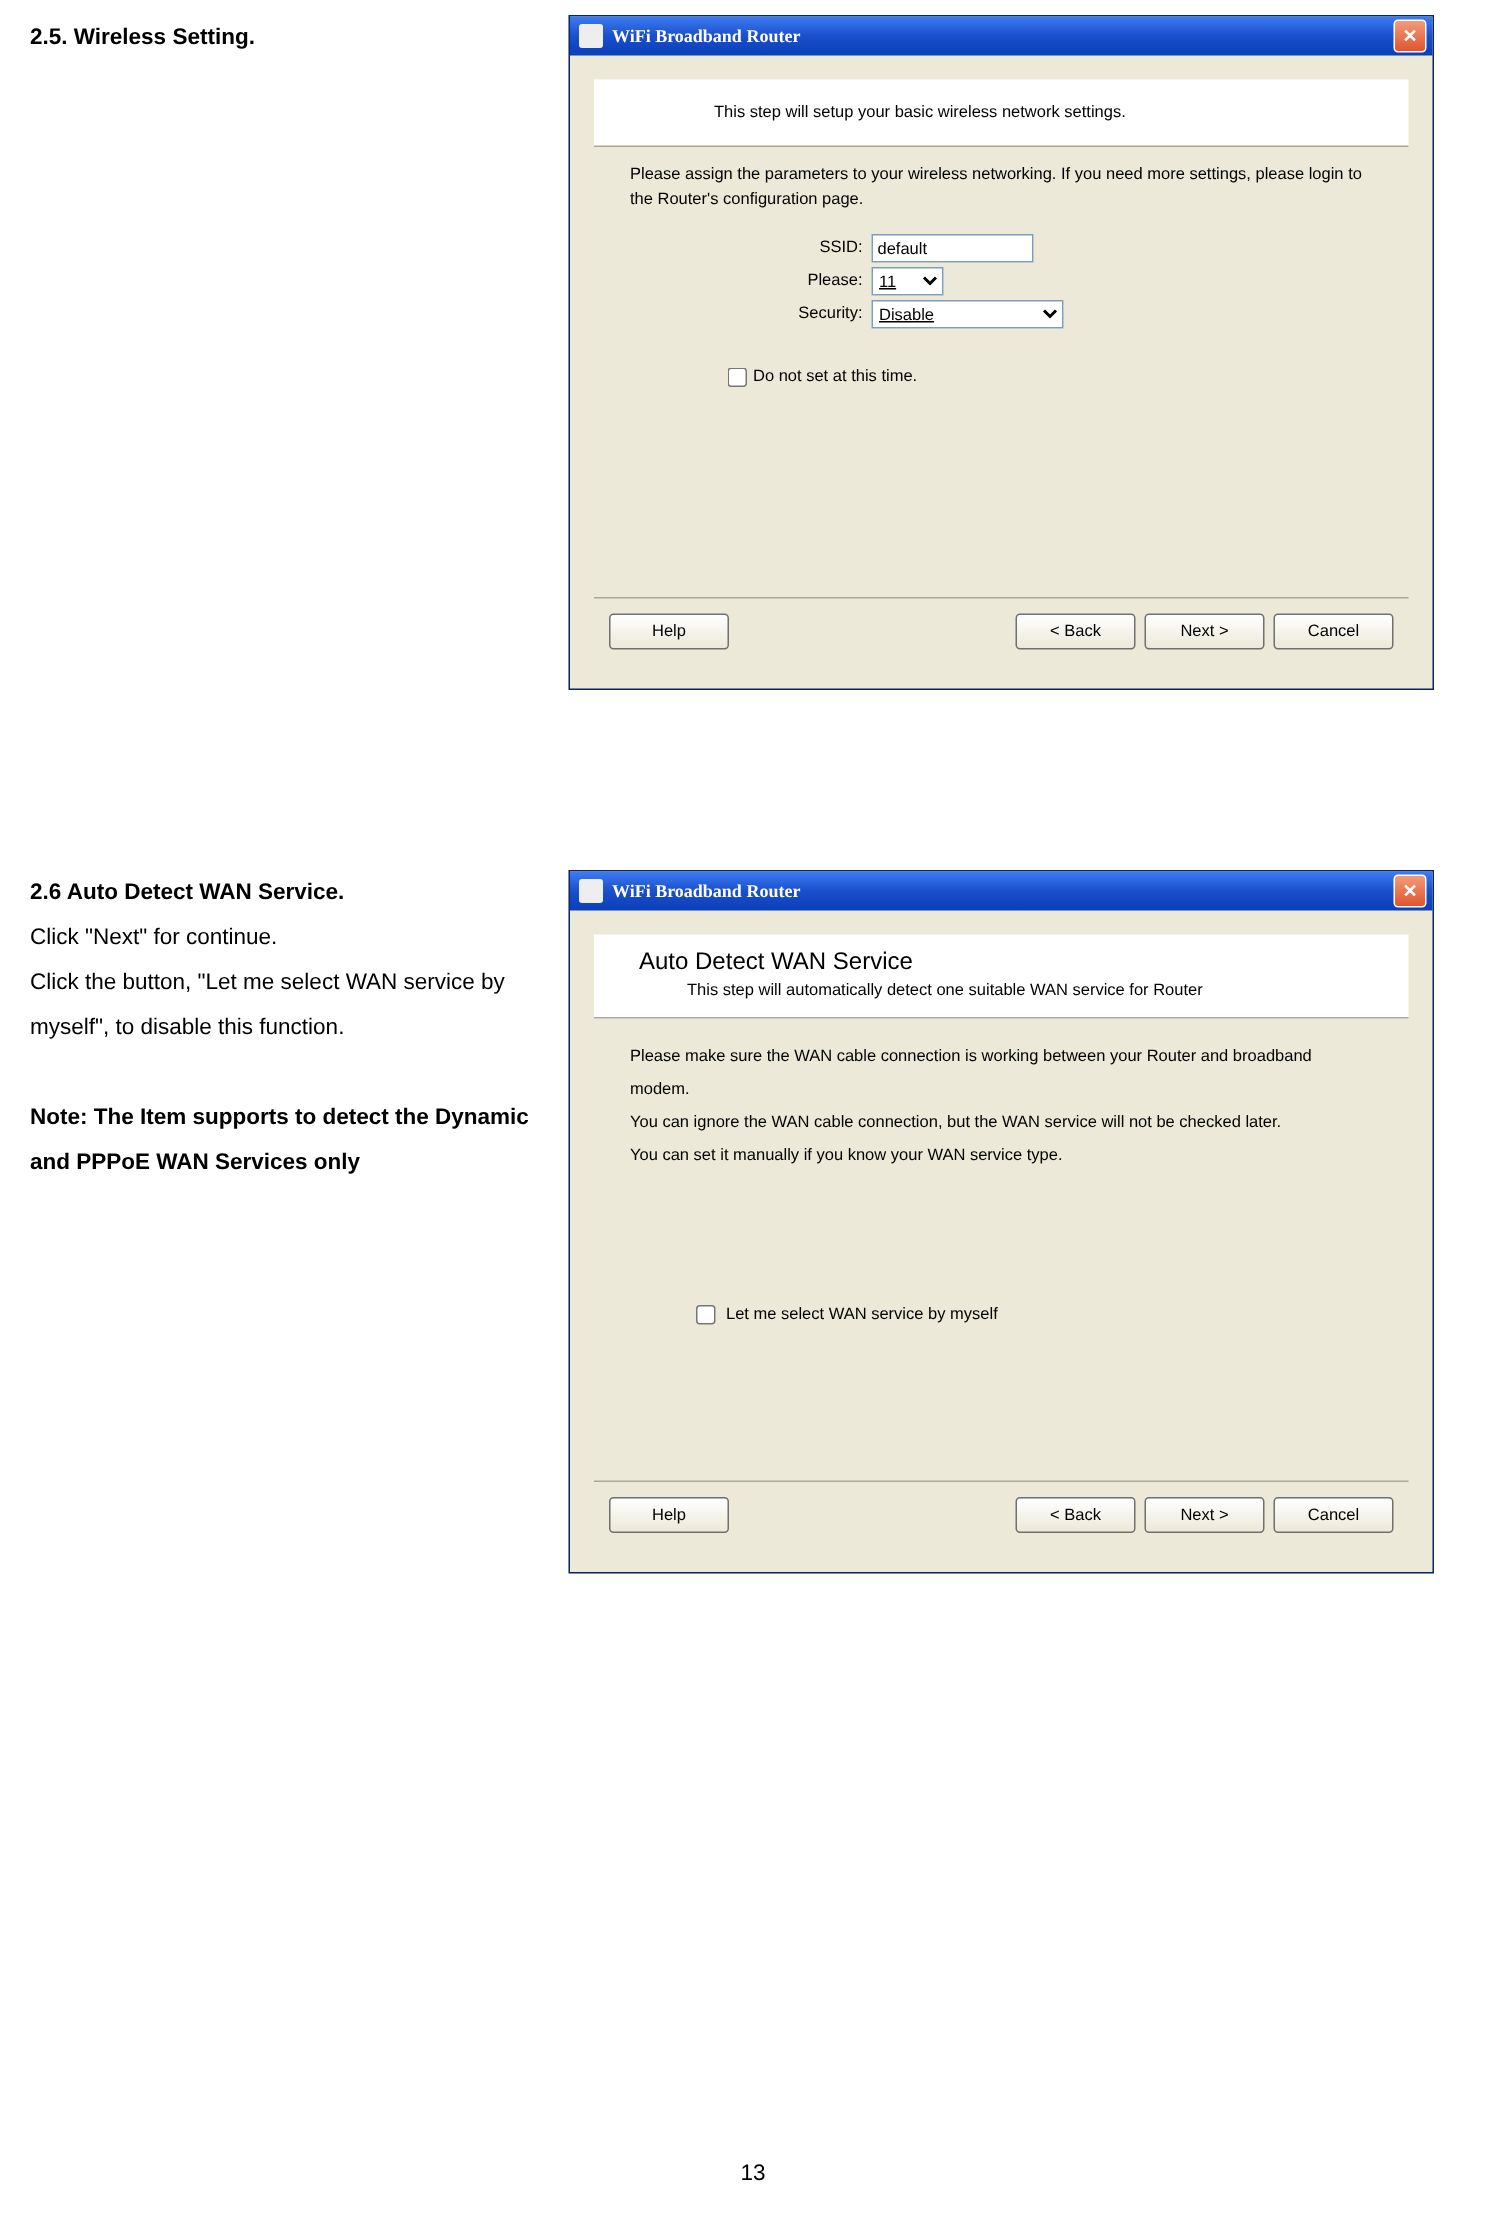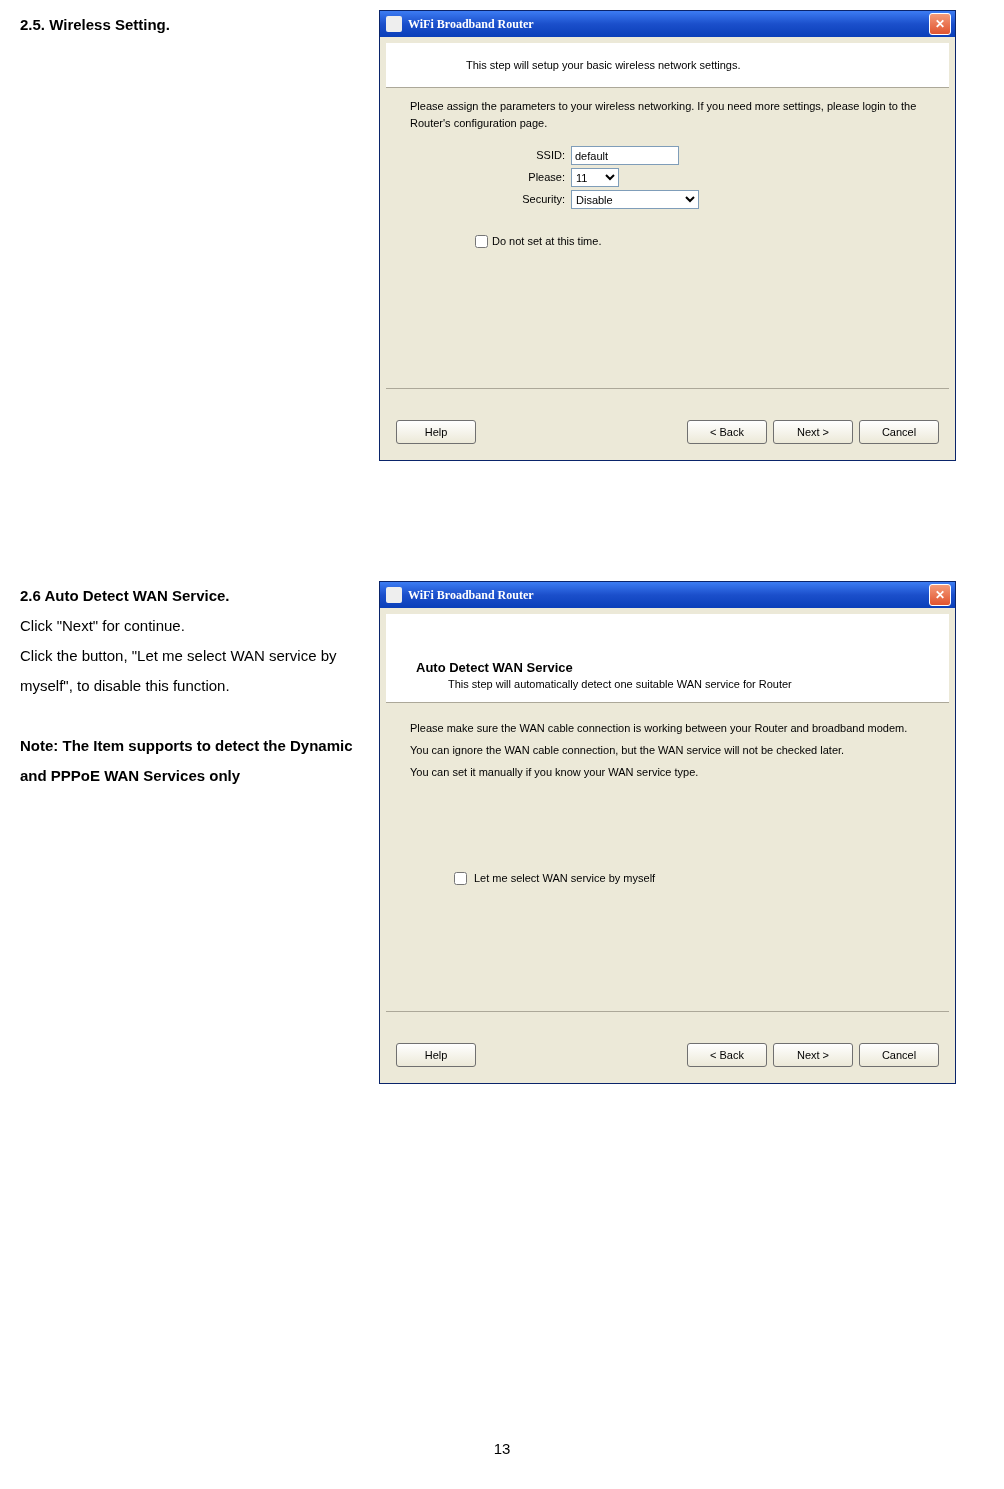--- a/index.html
+++ b/index.html
@@ -63,21 +63,21 @@
     border-radius: 3px;
     color: #fff;
     display: flex;
     align-items: center;
     justify-content: center;
     font-weight: bold;
     font-size: 12px;
     cursor: pointer;
   }
   .window-body {
-    padding: 6px;
+    padding: 16px;
   }
   .top-white {
     background: #fff;
     padding: 16px 32px 16px 80px;
     font-size: 11px;
     border-bottom: 1px solid #aca899;
   }
   .mid-gray {
     padding: 10px 24px;
     font-size: 11px;
@@ -101,20 +101,21 @@
     height: 17px;
     border: 1px solid #7f9db9;
     font-size: 11px;
     padding: 0 3px;
   }
   .form-row select {
     height: 19px;
     border: 1px solid #7f9db9;
     font-size: 11px;
     background: #fff;
+    text-decoration: underline;
   }
   .form-row select.channel { width: 48px; }
   .form-row select.security { width: 128px; }
   .checkbox-row {
     display: flex;
     align-items: center;
     gap: 4px;
     margin-top: 24px;
     margin-left: 65px;
   }
@@ -130,27 +131,25 @@
     width: 78px;
     height: 22px;
     background: linear-gradient(to bottom, #fff, #ece9d8);
     border: 1px solid #707070;
     border-radius: 3px;
     font-size: 11px;
     cursor: pointer;
     display: inline-flex;
     align-items: center;
     justify-content: center;
-    margin-top: 21px;
   }
   .section2-heading {
-    font-weight: bold;
-    font-size: 13px;
+    font-weight: normal;
+    font-size: 16px;
     margin-bottom: 3px;
-    margin-top: 36px;
   }
   .top-white2 {
     background: #fff;
     padding: 10px 30px 12px 30px;
     border-bottom: 1px solid #aca899;
   }
   .top-white2 .sub {
     padding-left: 32px;
     font-size: 11px;
   }

